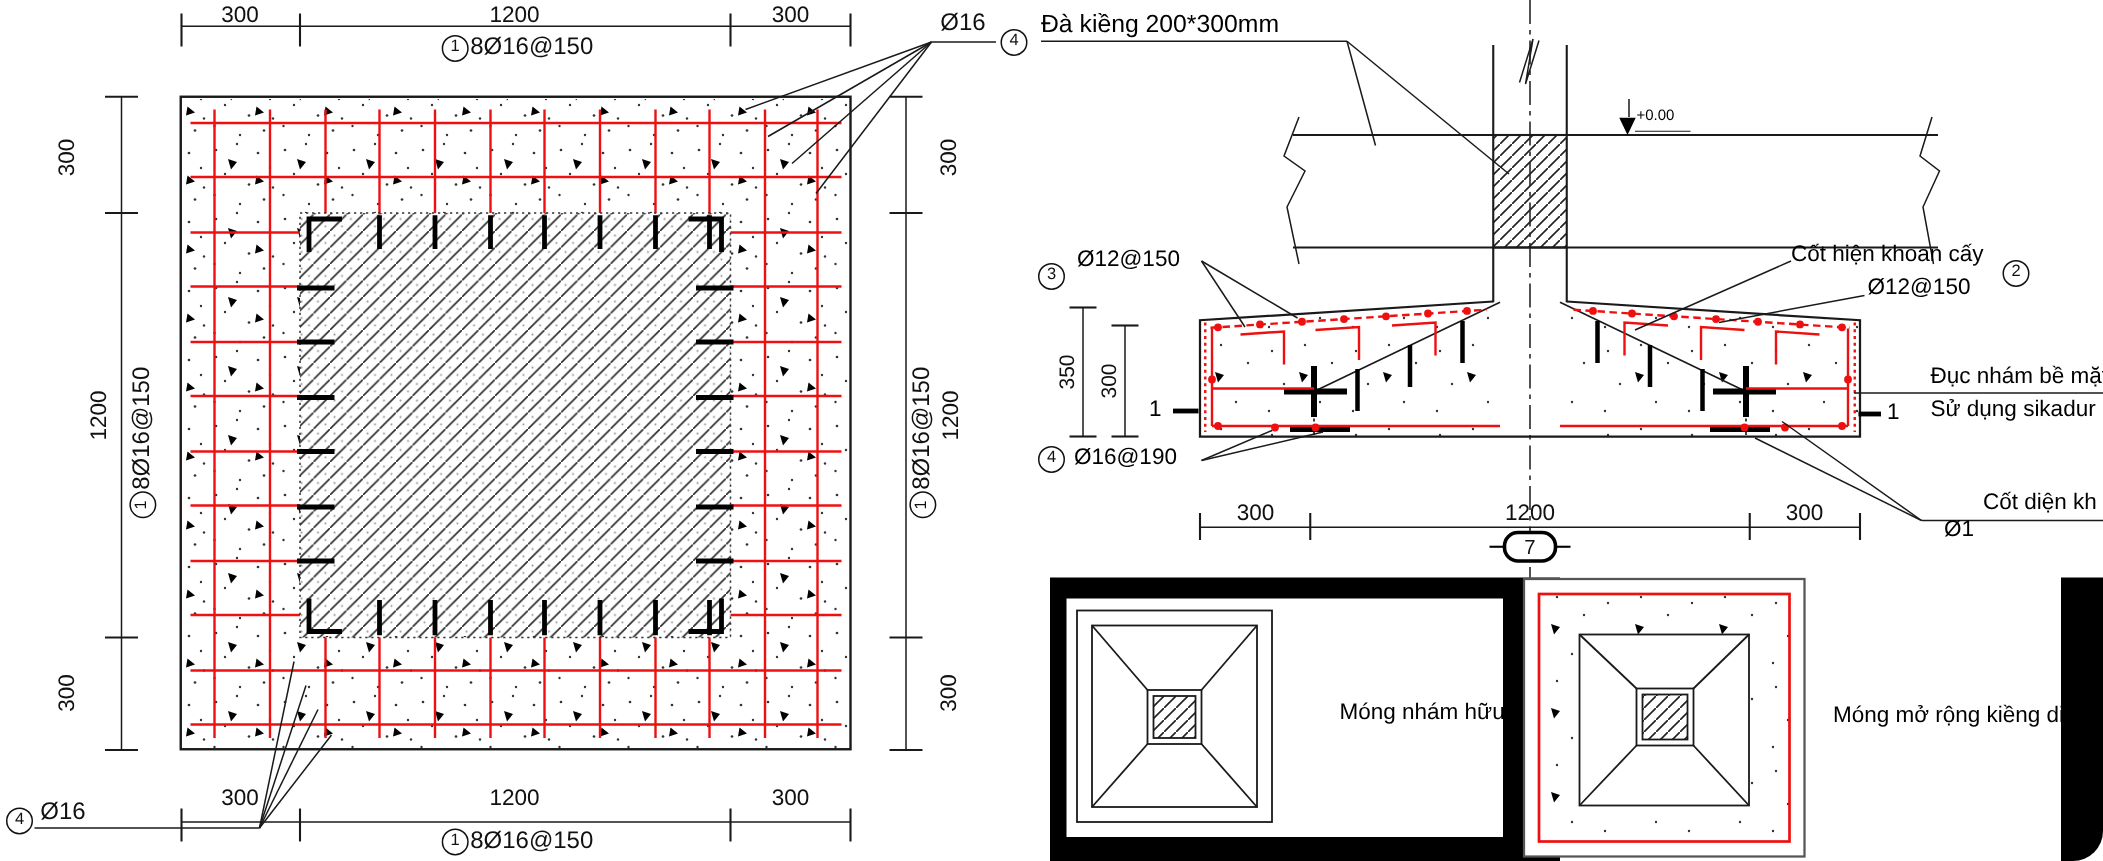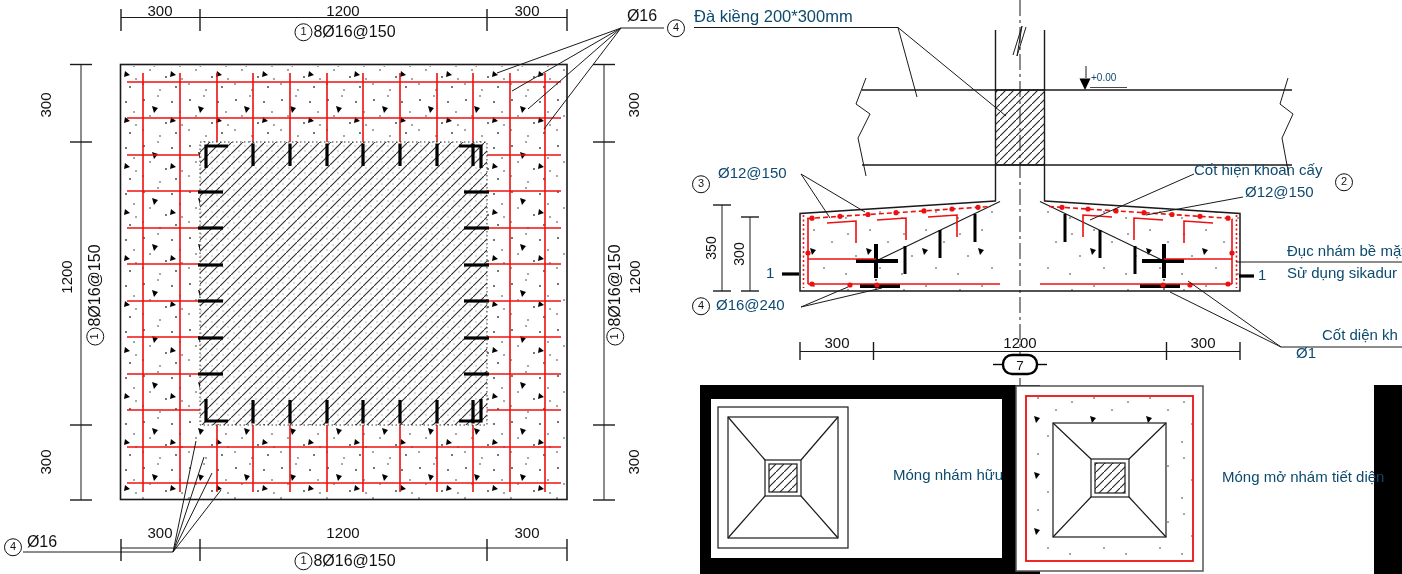--- a/index.html
+++ b/index.html
@@ -1,19 +1,19 @@
 <!DOCTYPE html>
 <html><head>
 <meta charset="utf-8">
 <style>
   html,body{margin:0;padding:0;background:#fff;}
   #canvas{position:relative;width:1402px;height:574px;overflow:hidden;background:#fff;
-          font-family:"Liberation Sans","DejaVu Sans",sans-serif;color:#111;}
+          font-family:"Liberation Sans","DejaVu Sans",sans-serif;color:#111;border-radius:20px;}
   #linework{position:absolute;left:0;top:0;}
-  .t{position:absolute;white-space:nowrap;color:#0c4a6e;}
+  .t{position:absolute;white-space:nowrap;color:#000000;}
   .tc{position:absolute;white-space:nowrap;color:#111;transform:translate(-50%,-50%);}
   .trot{position:absolute;white-space:nowrap;color:#111;transform:translate(-50%,-50%) rotate(-90deg);}
   .dim{font-size:15px;}
   .dimS{font-size:14px;}
   .row{display:inline-flex;align-items:center;gap:1px;font-size:16px;}
   .mk{display:inline-flex;align-items:center;justify-content:center;width:16px;height:16px;
       border:1.3px solid #111;border-radius:50%;font-size:11px;line-height:1;flex:none;background:#fff;}
   .vn{font-size:15px;}
   .lbl{font-size:16px;}
 </style>
@@ -388,31 +388,31 @@
 <div class="tc" style="left:13px;top:546px"><span class="mk">4</span></div>
 <div class="tc lbl" style="left:42px;top:542px">Ø16</div>
 
 <div class="t" style="left:694px;top:7px;font-size:16.5px">Đà kiềng 200*300mm</div>
 <div class="t" style="left:1091px;top:72px;font-size:10px">+0.00</div>
 <div class="tc" style="left:701px;top:183px"><span class="mk">3</span></div>
 <div class="t vn" style="left:718px;top:164px">Ø12@150</div>
 <div class="trot dimS" style="left:711px;top:248px">350</div>
 <div class="trot dimS" style="left:739px;top:254px">300</div>
 <div class="tc" style="left:701px;top:305px"><span class="mk">4</span></div>
-<div class="t vn" style="left:716px;top:296px">Ø16@240</div>
+<div class="t vn" style="left:716px;top:296px">Ø16@190</div>
 <div class="t vn" style="left:1194px;top:161px">Cốt hiện khoan cấy</div>
 <div class="tc" style="left:1344px;top:181px"><span class="mk">2</span></div>
 <div class="t vn" style="left:1245px;top:183px">Ø12@150</div>
 <div class="t vn" style="left:1287px;top:242px">Đục nhám bề mặt</div>
 <div class="t vn" style="left:1287px;top:264px">Sử dụng sikadur 7</div>
 <div class="t vn" style="left:1322px;top:326px">Cốt diện kh</div>
 <div class="t vn" style="left:1296px;top:344px">Ø1</div>
 <div class="t dim" style="left:766px;top:264px">1</div>
 <div class="t dim" style="left:1258px;top:266px">1</div>
 <div class="tc dim" style="left:837px;top:342px">300</div>
 <div class="tc dim" style="left:1020px;top:342px">1200</div>
 <div class="tc dim" style="left:1203px;top:342px">300</div>
 <div class="tc" style="left:1020px;top:365px;font-size:13.5px">7</div>
 
 <div class="t vn" style="left:893px;top:466px">Móng nhám hữu</div>
-<div class="t vn" style="left:1222px;top:468px">Móng mở nhám tiết diện</div>
+<div class="t vn" style="left:1222px;top:468px">Móng mở rộng kiềng diện</div>
 
 </div>
 
 </body></html>

